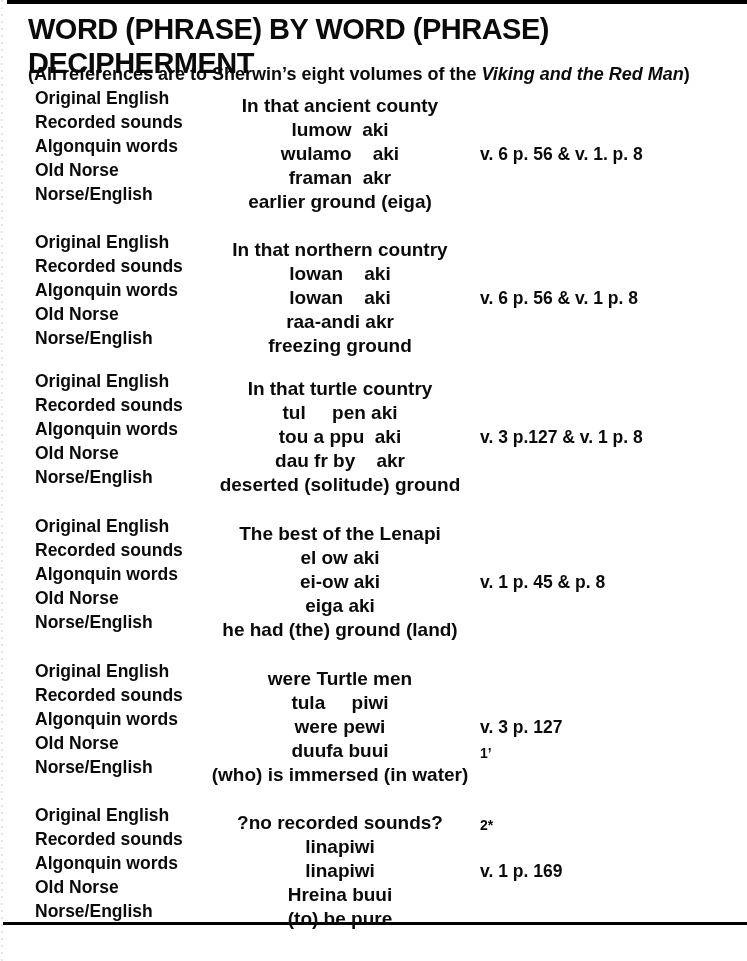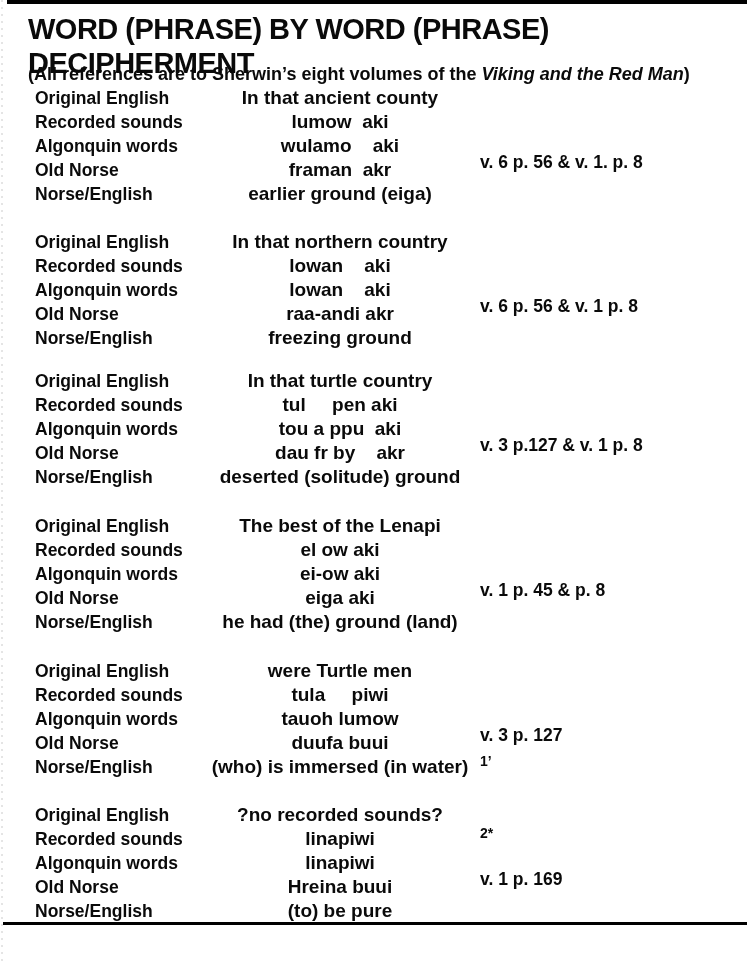--- a/index.html
+++ b/index.html
@@ -23,25 +23,25 @@
   .title{top:12px;font-size:29px;line-height:34px;letter-spacing:-0.5px;}
   .subtitle{top:42px;font-size:18px;line-height:24px;margin-top:20px;}
   .subtitle .it{font-style:italic;}
   .entry{position:absolute;left:0;width:611px;}
   .row{position:relative;height:24px;}
   .label{
     position:absolute;left:35px;top:0;
     font-size:17.5px;line-height:24px;white-space:pre;
   }
   .value{
-    position:absolute;left:160px;top:0;width:360px;
+    position:absolute;left:160px;top:8px;width:360px;
     font-size:19px;line-height:24px;text-align:center;white-space:pre;
   }
   .ref{
-    position:absolute;left:480px;top:16px;
+    position:absolute;left:480px;top:8px;
     font-size:17.5px;line-height:24px;white-space:pre;
   }
   .ref.marker{font-size:14px;line-height:24px;padding-top:2px;}
   .e0{top:86px;} .e1{top:230px;} .e2{top:369px;}
   .e3{top:514px;} .e4{top:659px;} .e5{top:803px;}
 </style>
 </head>
 <body>
 
 <div class="scan-edge-left"></div>
@@ -169,21 +169,21 @@
       <span class="value">were Turtle men</span>
       <span class="ref"></span>
     </div>
   <div class="row">
       <span class="label">Recorded sounds</span>
       <span class="value">tula     piwi</span>
       <span class="ref"></span>
     </div>
   <div class="row">
       <span class="label">Algonquin words</span>
-      <span class="value">tauoh lumow</span>
+      <span class="value">were pewi</span>
       <span class="ref">v. 3 p. 127</span>
     </div>
   <div class="row">
       <span class="label">Old Norse</span>
       <span class="value">duufa buui</span>
       <span class="ref marker">1’</span>
     </div>
   <div class="row">
       <span class="label">Norse/English</span>
       <span class="value">(who) is immersed (in water)</span>

